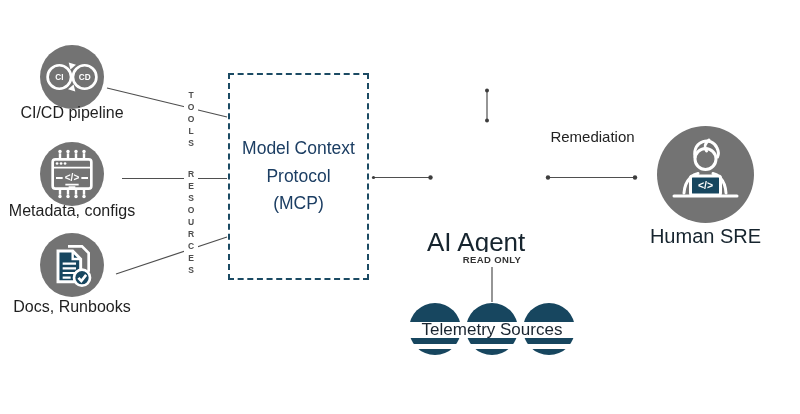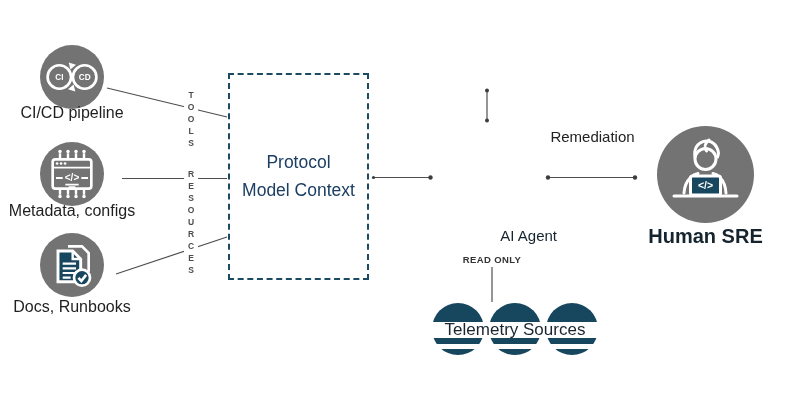--- a/index.html
+++ b/index.html
@@ -27,38 +27,38 @@
   .resources{left:184px;top:166px;}
   .mcp-box{
     position:absolute;left:228px;top:73px;width:141px;height:207px;z-index:2;
     border:2.5px dashed #1B4A63;box-sizing:border-box;background:#ffffff;
     display:flex;flex-direction:column;align-items:center;justify-content:center;
     font-size:17.5px;line-height:27.5px;color:#1C3E63;font-weight:500;text-align:center;
   }
   .llm-node{position:absolute;left:459px;top:38px;width:56px;height:56px;z-index:2;}
   .ai-circle{width:104px;height:104px;left:440px;top:124px;}
   .ai-label{
-    position:absolute;left:427px;top:227px;width:130px;text-align:right;z-index:2;
-    font-size:15px;color:#16242e;font-weight:500;
+    position:absolute;left:427px;top:227px;width:130px;text-align:left;z-index:2;
+    font-size:26px;color:#16242e;font-weight:500;
   }
   .read-only{
     position:absolute;left:450px;top:252px;width:84px;text-align:center;z-index:3;
     background:#ffffff;padding:2px 0;font-size:9.5px;letter-spacing:0.4px;
     color:#333333;font-weight:700;
   }
   .actionable{
     position:absolute;left:520px;top:128px;width:145px;text-align:center;z-index:2;
     font-size:15px;line-height:18.5px;color:#222222;font-weight:500;
   }
   .sre-circle{width:97px;height:97px;left:657px;top:126px;}
   .sre-label{
     position:absolute;left:643px;top:225px;width:125px;text-align:center;z-index:2;
-    font-size:20px;color:#16242e;font-weight:700;
-  }
-  .telemetry{position:absolute;left:428px;top:303px;width:174px;height:52px;z-index:2;}
+    font-size:20px;color:#16242e;font-weight:400;
+  }
+  .telemetry{position:absolute;left:405px;top:303px;width:174px;height:52px;z-index:2;}
   .tel-circle{position:absolute;top:0;width:52px;height:52px;border-radius:50%;background:#17465F;}
   .tc1{left:4px;} .tc2{left:61px;} .tc3{left:118px;}
   .tel-bar{position:absolute;left:-6px;width:186px;background:#ffffff;}
   .tel-bar1{top:19px;height:16px;}
   .tel-bar2{top:41px;height:5px;}
   .tel-label{
     position:absolute;left:-10px;top:17px;width:194px;text-align:center;
     font-size:17px;color:#1a2530;font-weight:500;
   }
   svg{display:block;}
@@ -154,22 +154,23 @@
       <circle cx="31.5" cy="33.5" r="6" fill="#17465F" stroke="#ffffff" stroke-width="2"></circle>
       <path d="M28.8,33.6 L31,36 L34.6,31.4" fill="none" stroke="#ffffff" stroke-width="2"></path>
     </svg>
   </div>
   <div class="src-label l3">Docs, Runbooks</div>
 
   <div class="edge-label tools">TOOLS</div>
   <div class="edge-label resources">RESOURCES</div>
 
   <div class="mcp-box">
+    <span>Model Context</span>
     <span>Protocol</span>
-    <span>Model Context</span>
+    <span>(MCP)</span>
   </div>
 
 
   <div class="ai-label">AI Agent</div>
 
   <div class="read-only">READ ONLY</div>
 
   <div class="actionable">
     <div>Remediation</div>
   </div>

